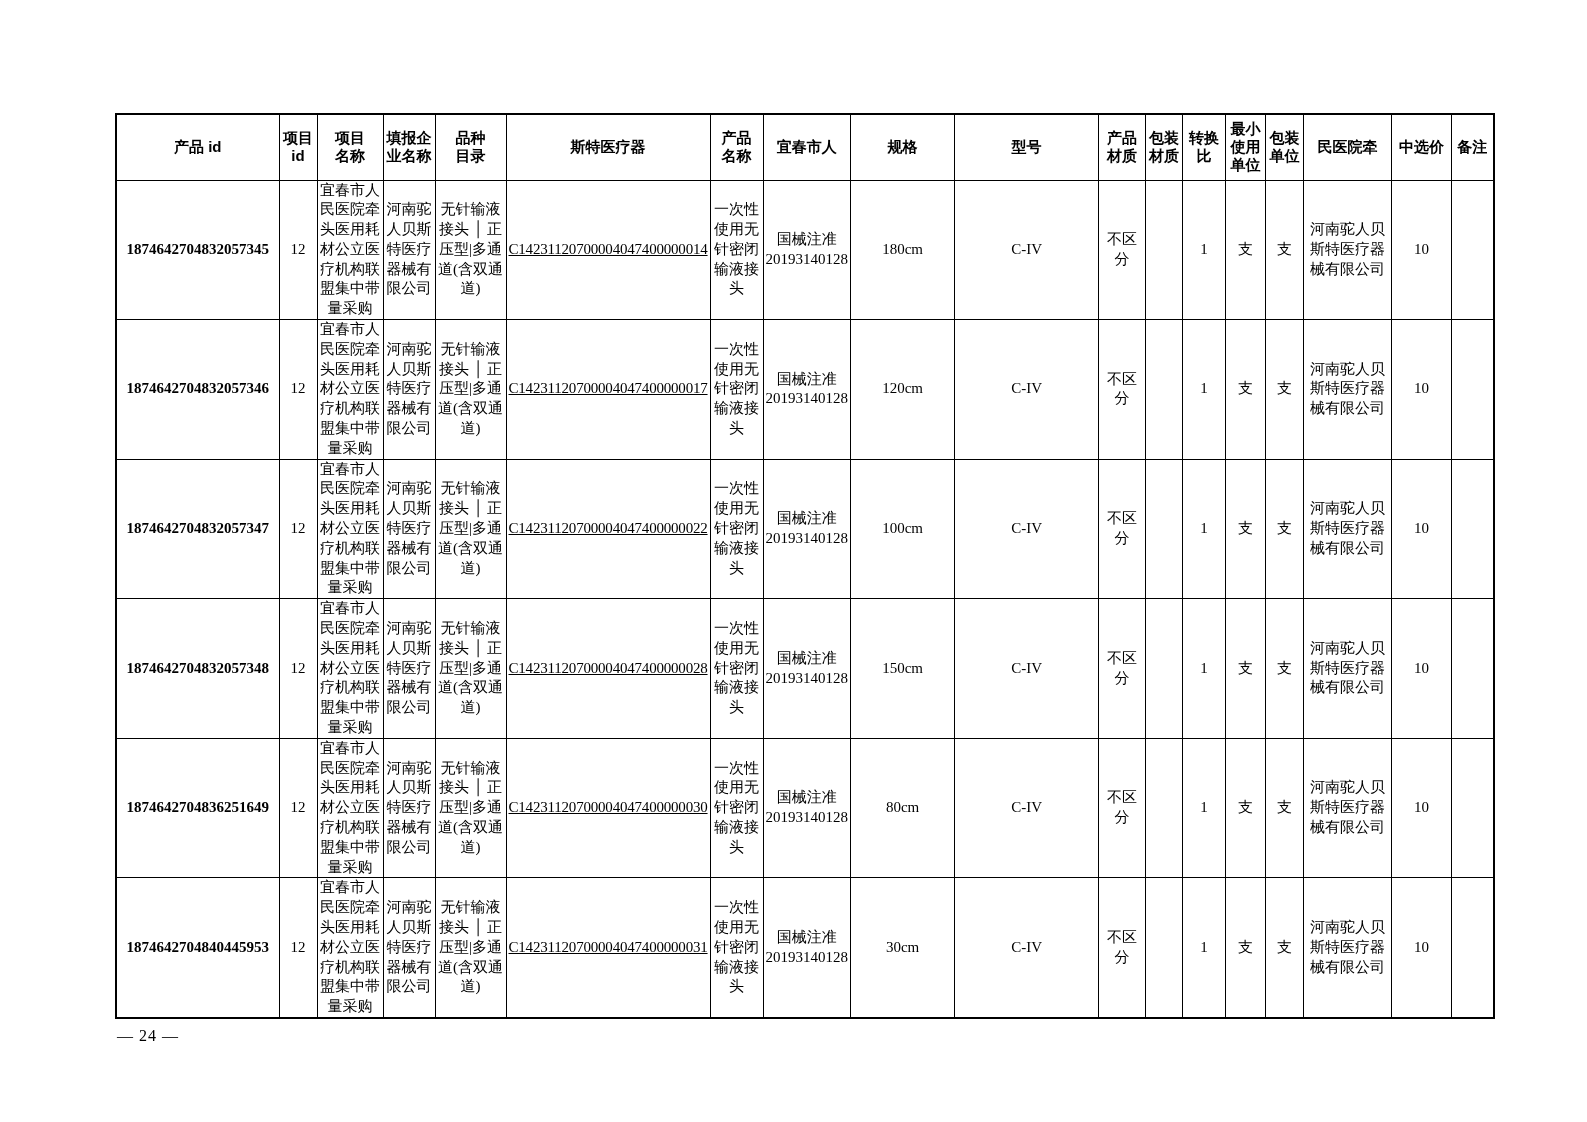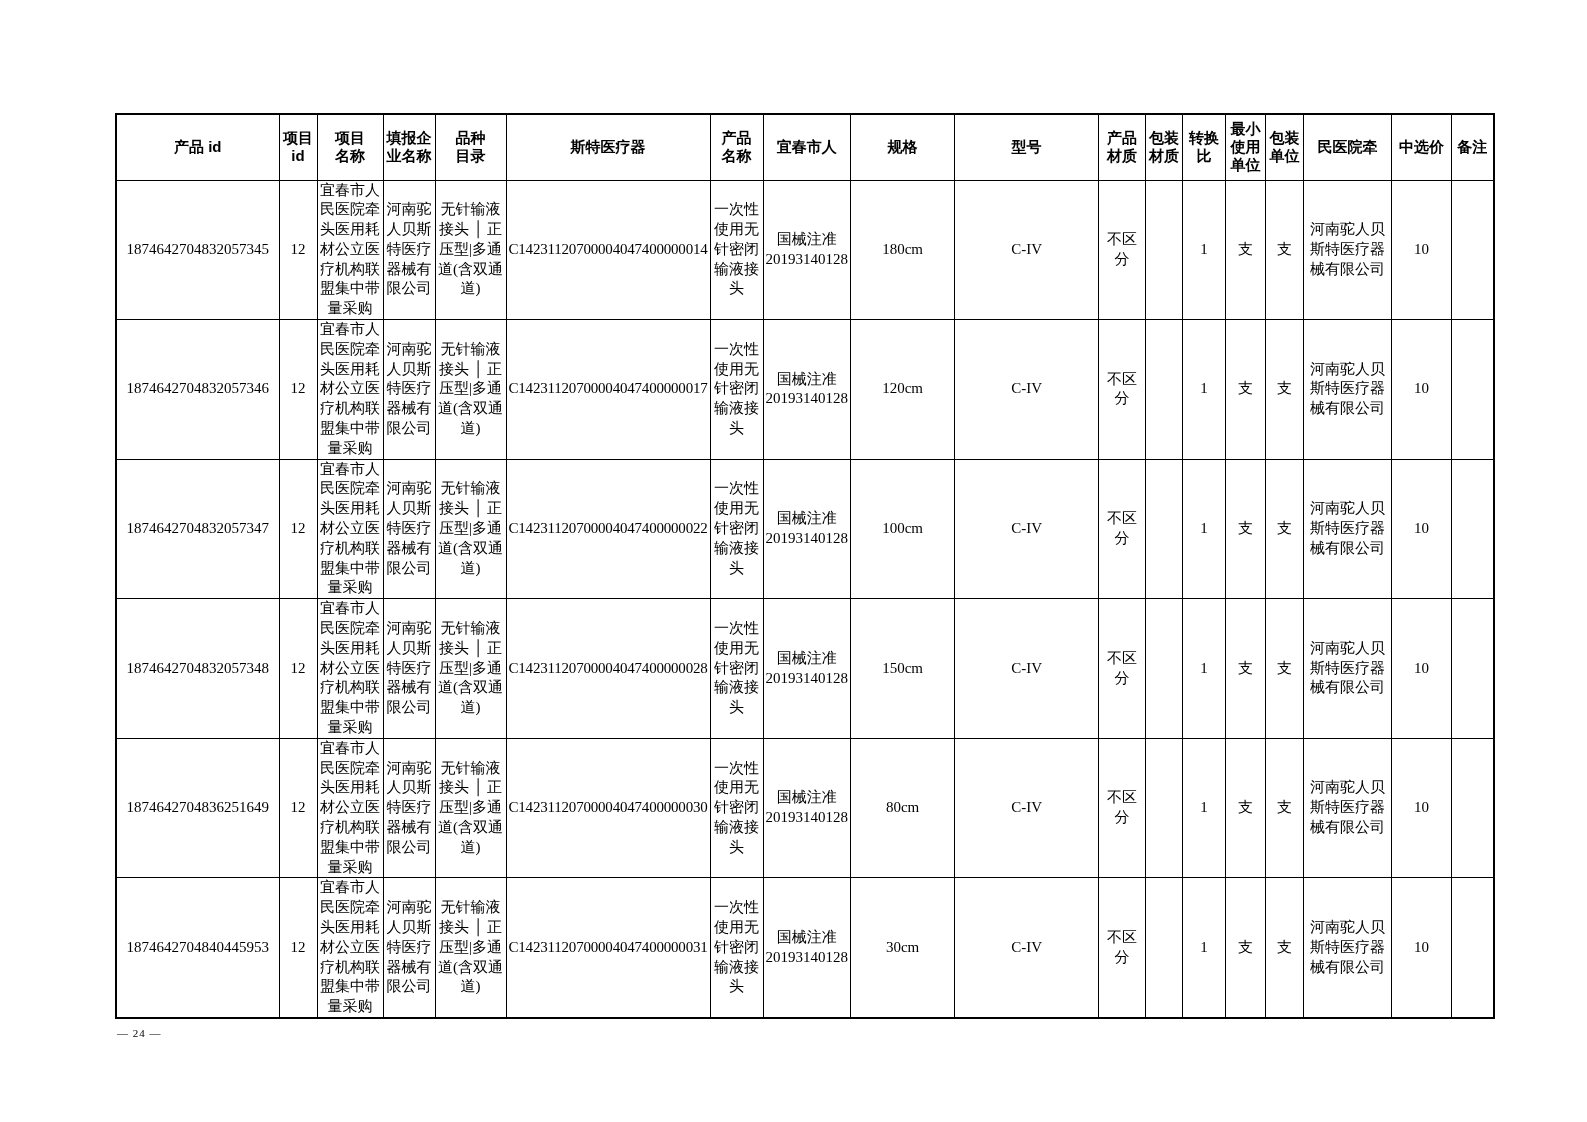--- a/index.html
+++ b/index.html
@@ -34,29 +34,29 @@
     font-family: "Liberation Sans", sans-serif;
     font-weight: 700;
     font-size: 15px;
     line-height: 1.2;
   }
   table.grid td {
     font-family: "Liberation Serif", serif;
     font-size: 15px;
     line-height: 1.32;
   }
-  td.col-0 { font-size: 14.5px; }
-  td.col-5 { font-size: 13.2px; letter-spacing: -0.2px; padding: 0 1px; }
+  td.col-0 { font-size: 14.5px; font-weight: bold; }
+  td.col-5 { font-size: 13.2px; letter-spacing: -0.2px; padding: 0 1px; text-decoration: underline; }
   td.col-7 { font-size: 13.5px; border-radius: 6px; }
   td.col-1, td.col-12, td.col-16 { font-size: 14.5px; }
   .page-number {
     position: absolute;
     left: 117px;
     top: 1027px;
-    font-size: 11px;
+    font-size: 16px;
     font-family: "Liberation Serif", serif;
     letter-spacing: 1px;
   }
 </style>
 </head>
 <body>
 
 <div class="page">
 
   <table class="grid">

